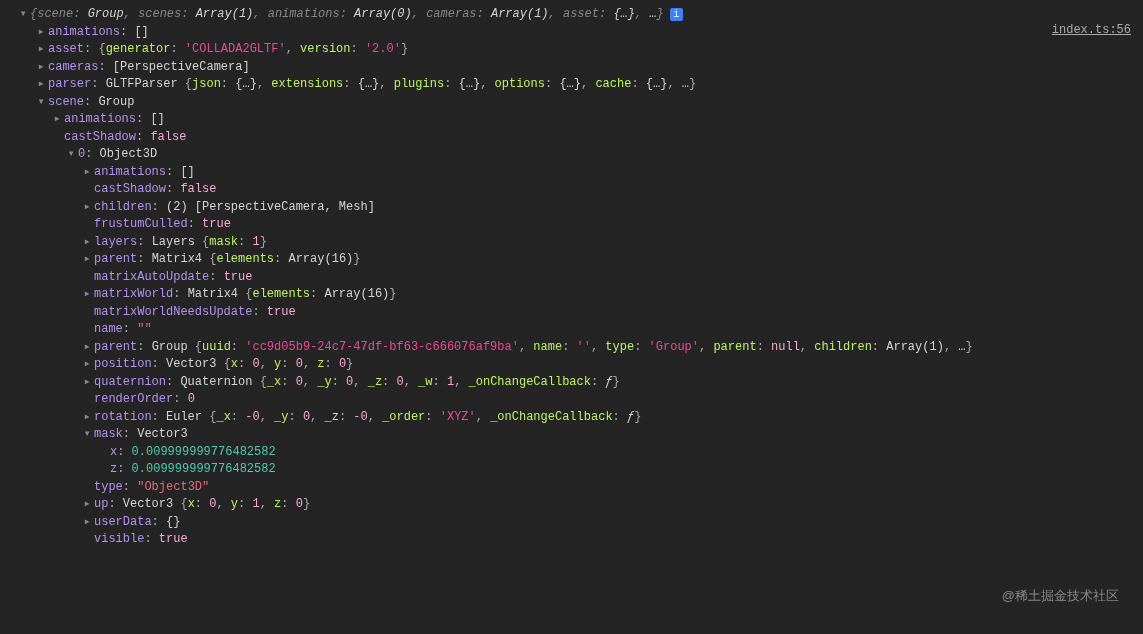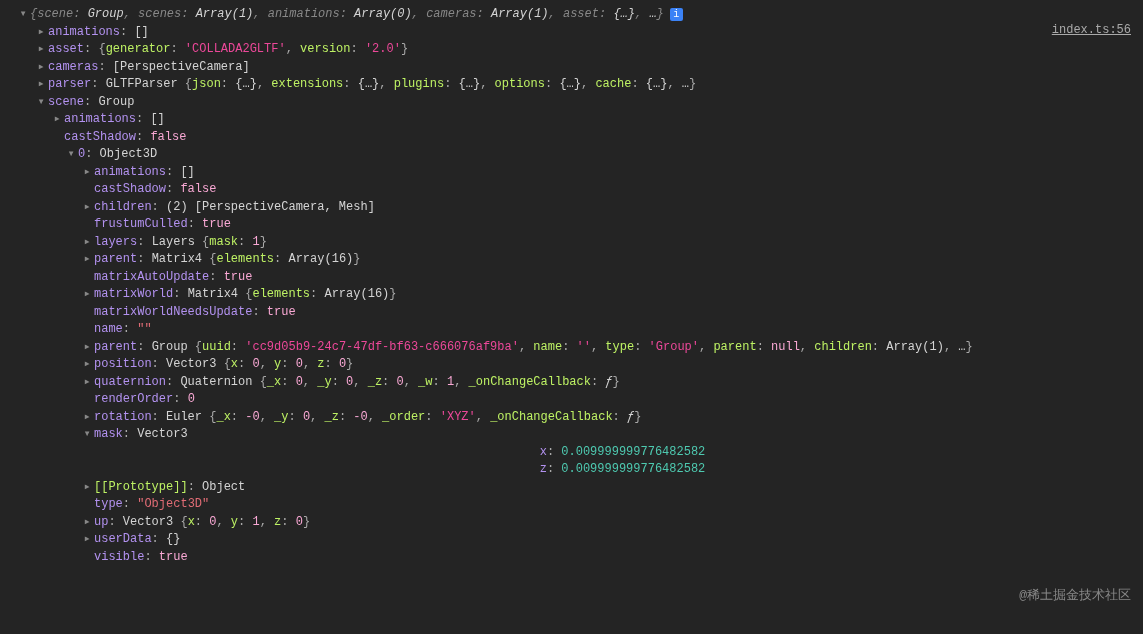--- a/index.html
+++ b/index.html
@@ -18,34 +18,34 @@
       position: absolute;
       top: 22px;
       right: 12px;
       color: #aaa;
       text-decoration: underline;
       cursor: pointer;
     }
     .watermark {
       position: absolute;
       bottom: 30px;
-      right: 12px;
+      right: 24px;
       color: #888;
       font-size: 13px;
-      font-family: Liberation Mono, monospace;
+      font-family: Liberation Sans, sans-serif;
       margin-top: 19px;
     }
     .tree { padding: 6px 8px; }
     .row { white-space: nowrap; }
     .indent-0 { padding-left: 10px; }
     .indent-1 { padding-left: 28px; }
     .indent-2 { padding-left: 44px; }
     .indent-3 { padding-left: 58px; }
     .indent-4 { padding-left: 74px; }
-    .indent-5 { padding-left: 90px; text-align: center; }
+    .indent-5 { padding-left: 90px; }
     .arrow {
       display: inline-block;
       width: 10px;
       text-align: center;
       color: #888;
       cursor: pointer;
       margin-right: 2px;
     }
     .noarrow { display: inline-block; width: 12px; }
     .key-purple { color: #b392f0; }
@@ -130,21 +130,20 @@
 
 <div class="row indent-4"><span class="noarrow"></span><span class="key-purple">renderOrder</span><span class="punct">: </span><span class="val-blue">0</span></div>
 
 <div class="row indent-4"><span class="arrow">▸</span><span class="key-purple">rotation</span><span class="punct">: </span><span class="val-white">Euler</span><span class="punct"> {</span><span class="key-gray">_x</span><span class="punct">: </span><span class="val-blue">-0</span><span class="punct">, </span><span class="key-gray">_y</span><span class="punct">: </span><span class="val-blue">0</span><span class="punct">, </span><span class="key-gray">_z</span><span class="punct">: </span><span class="val-blue">-0</span><span class="punct">, </span><span class="key-gray">_order</span><span class="punct">: </span><span class="val-str">'XYZ'</span><span class="punct">, </span><span class="key-gray">_onChangeCallback</span><span class="punct">: </span><span class="val-white-i">ƒ</span><span class="punct">}</span></div>
 
 <div class="row indent-4"><span class="arrow">▾</span><span class="key-purple">mask</span><span class="punct">: </span><span class="val-white">Vector3</span></div>
 
 <div class="row indent-5"><span class="noarrow"></span><span class="key-purple">x</span><span class="punct">: </span><span class="val-green">0.009999999776482582</span></div>
 <div class="row indent-5"><span class="noarrow"></span><span class="key-purple">z</span><span class="punct">: </span><span class="val-green">0.009999999776482582</span></div>
 
-<div class="row indent-4"><span class="arrow">▸</span><span class="key-gray">[[Prototype]]</span><span class="punct">: </span><span class="val-white">Object</span></div>
 
 <div class="row indent-4"><span class="noarrow"></span><span class="key-purple">type</span><span class="punct">: </span><span class="val-orange">"Object3D"</span></div>
 
 <div class="row indent-4"><span class="arrow">▸</span><span class="key-purple">up</span><span class="punct">: </span><span class="val-white">Vector3</span><span class="punct"> {</span><span class="key-gray">x</span><span class="punct">: </span><span class="val-blue">0</span><span class="punct">, </span><span class="key-gray">y</span><span class="punct">: </span><span class="val-blue">1</span><span class="punct">, </span><span class="key-gray">z</span><span class="punct">: </span><span class="val-blue">0</span><span class="punct">}</span></div>
 
 <div class="row indent-4"><span class="arrow">▸</span><span class="key-purple">userData</span><span class="punct">: </span><span class="val-white">{}</span></div>
 
 
 <div class="row indent-4"><span class="noarrow"></span><span class="key-purple">visible</span><span class="punct">: </span><span class="val-blue">true</span></div>
 

